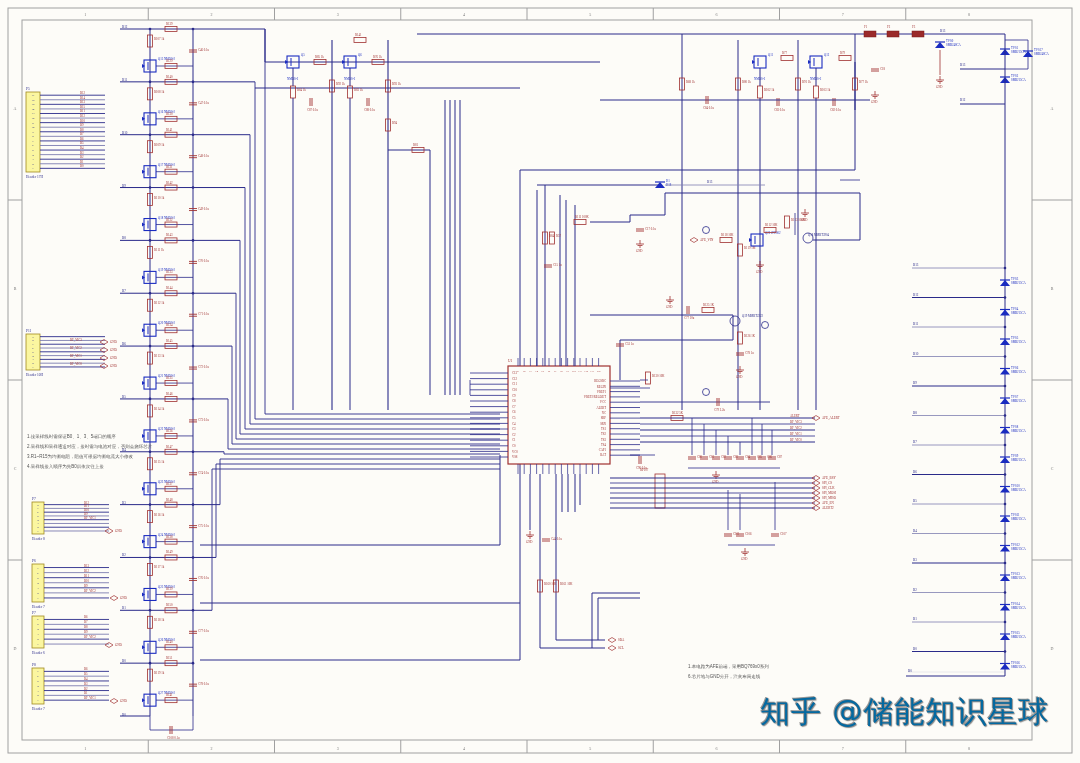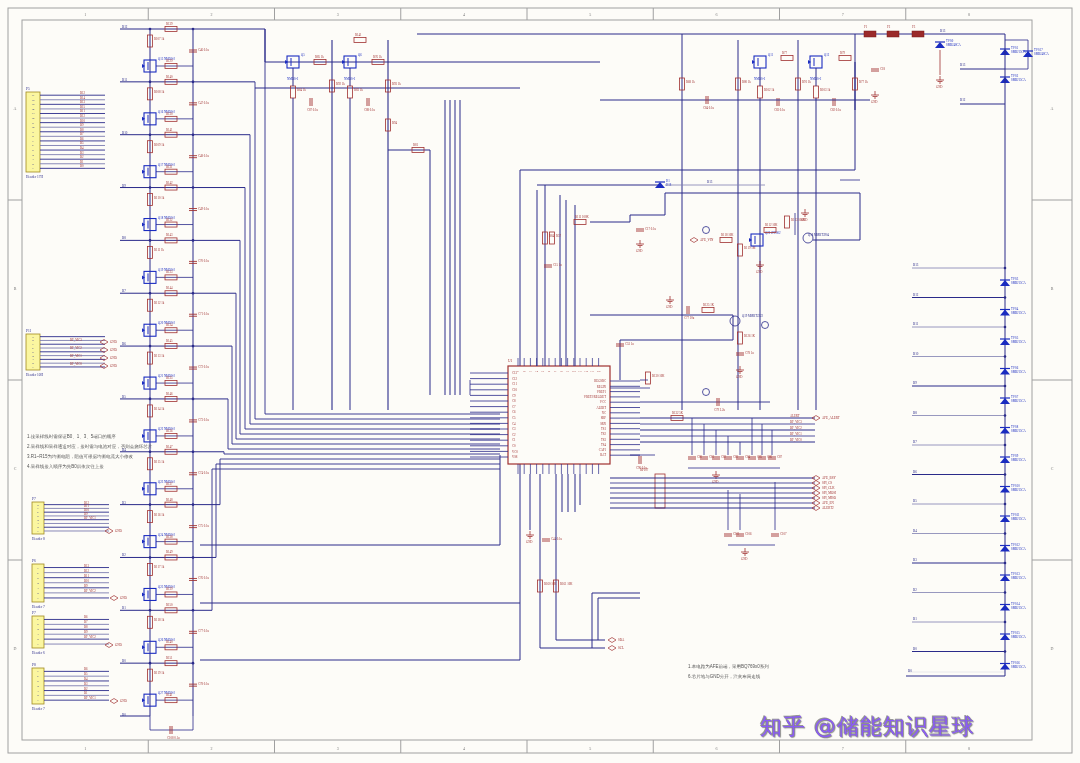--- a/index.html
+++ b/index.html
@@ -1,19 +1,19 @@
 <!DOCTYPE html>
 <html><head>
 <meta charset="utf-8">
 <style>
   html,body{margin:0;padding:0;background:#fdfcf8;}
   body{width:1080px;height:763px;position:relative;overflow:hidden;font-family:"Liberation Sans",sans-serif;}
   #sheet{position:absolute;left:0;top:0;width:1080px;height:763px;}
   svg text{font-family:"Liberation Serif",serif;}
-  .wm{position:absolute;left:760px;top:712px;font-family:"DejaVu Sans",sans-serif;font-size:22px;color:#8b5cf6;
+  .wm{position:absolute;left:760px;top:692px;font-family:"DejaVu Sans",sans-serif;font-size:30px;color:#0369a1;
       text-shadow:0 0 1px #777,1px 1px 1px #888,-1px -1px 0 #999;letter-spacing:1px;white-space:nowrap;}
 </style>
 </head>
 <body>
 
 <div id="sheet">
   <svg id="sch" width="1080" height="763" viewBox="0 0 1080 763" xmlns="http://www.w3.org/2000/svg">
       <rect x="8" y="8" width="1064" height="745" fill="none" stroke="#a0a0a0" stroke-width="1"></rect>
       <rect x="22" y="20" width="1010" height="720" fill="none" stroke="#a0a0a0" stroke-width="1"></rect>
       <text x="85.125" y="16" font-size="4" fill="#777" text-anchor="middle">1</text>

